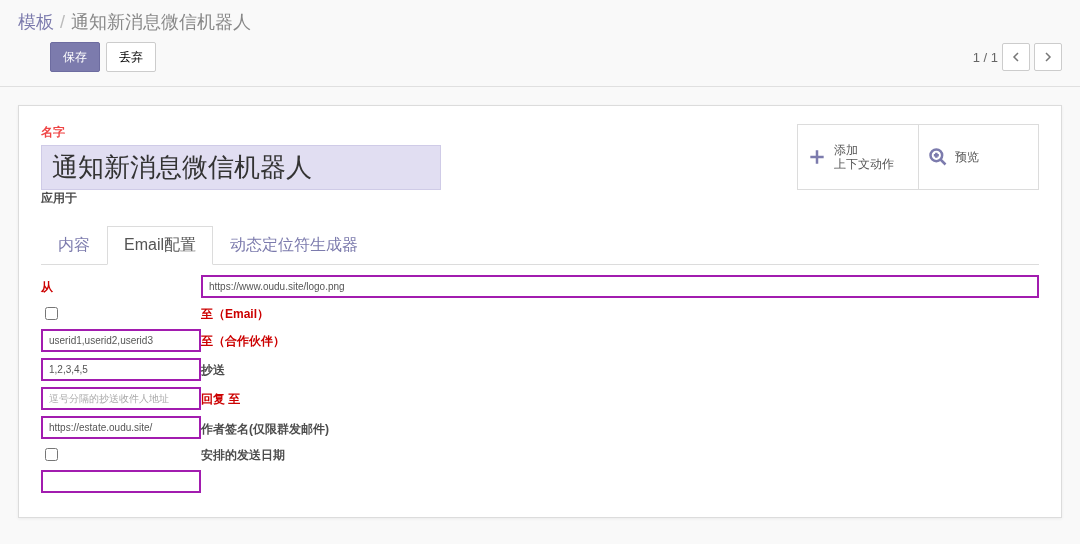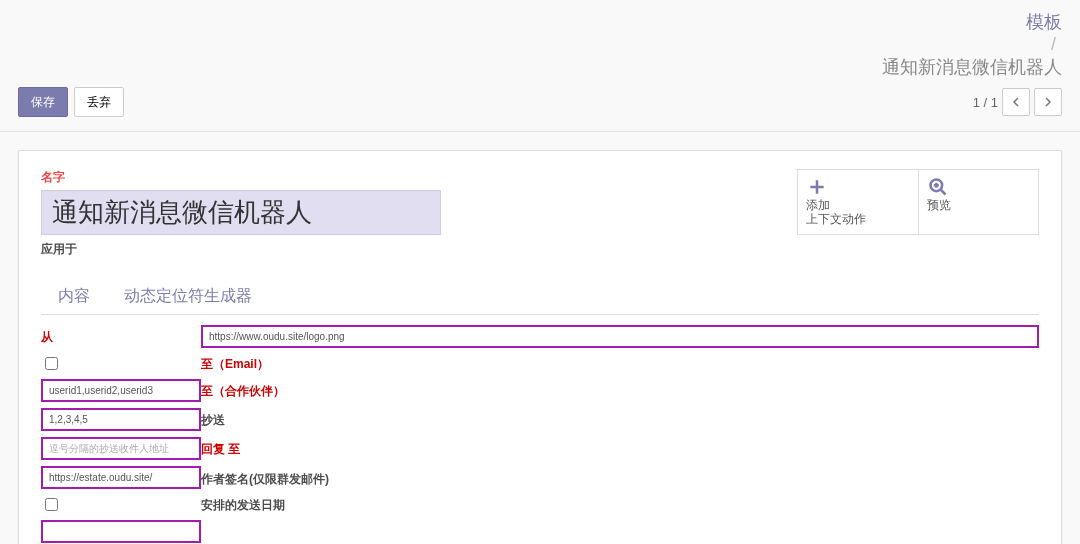--- a/index.html
+++ b/index.html
@@ -1,50 +1,50 @@
 <!DOCTYPE html>
 <html><head>
 <meta charset="utf-8">
 <style>
   * { box-sizing: border-box; }
   html, body { margin:0; padding:0; font-family: "Helvetica Neue", Arial, "Microsoft YaHei", sans-serif; font-size:13px; color:#4c4c4c; background:#f9f9f9; }
   .wrap { width:1080px; height:544px; position:relative; background:#f9f9f9; }
 
   
-  .bc { display:flex; align-items:flex-end; padding:10px 18px 0 18px; color:#888; font-size:18px;flex-direction:column; }
+  .bc { display:flex; align-items:center; padding:10px 18px 0 18px; color:#888; font-size:18px; }
   .bc a { color:#7c7bad; text-decoration:none; cursor:pointer; }
   .bc .sep { margin:0 6px; color:#bbb; }
   .bc .cur { color:#888; }
 
   
   .tb { display:flex; align-items:center; padding:8px 18px 14px 18px; border-bottom:1px solid #e0e0e0; }
   .btn { display:inline-block; padding:5px 12px; font-size:12px; line-height:18px; border:1px solid #ccc; background:#fff; cursor:pointer; border-radius:2px; }
-  .btn.primary { background:#7c7bad; color:#fff; border-color:#6d6ca0; }
+  .btn.primary { background:#7c7bad; color:#fff; border-color:#6d6ca0;margin-left:32px; }
   .tb .btn + .btn { margin-left:6px;font-family:Liberation Serif, serif; }
   .pager { margin-left:auto; display:flex; align-items:center; color:#666; font-size:13px; }
   .pager .pg-btn { width:28px; height:28px; border:1px solid #ccc; background:#fff; margin-left:4px; display:flex; align-items:center; justify-content:center; cursor:pointer; border-radius:2px; }
   .pager .pg-btn svg { width:10px; height:10px; fill:#777; }
 
   
   .sheet-outer { padding:18px; }
   .sheet { background:#fff; border:1px solid #dcdcdc; box-shadow:0 1px 3px rgba(0,0,0,.06); padding:18px 22px 24px 22px; }
 
   .top-row { display:flex; }
   .name-block { flex:0 0 auto; }
   .name-label { font-size:12px; color:#ef4444; display:block; margin-bottom:4px; font-weight:bold;}
   .name-input { font-size:26px; padding:6px 10px; border:1px solid #cfcbe7; background:#e1def2; color:#333; width:400px; font-family:inherit; }
 
   .statusbar { margin-left:auto; display:flex; border:1px solid #dcdcdc; }
-  .stat-btn { display:flex; padding:6px 16px 6px 8px; border-left:1px solid #dcdcdc; cursor:pointer; min-width:120px;flex-direction:column; }
+  .stat-btn { display:flex; align-items:center; padding:6px 16px 6px 8px; border-left:1px solid #dcdcdc; cursor:pointer; min-width:120px; }
   .stat-btn:first-child { border-left:none; }
   .stat-btn .ico { width:22px; height:22px; margin-right:6px; display:flex; align-items:center; justify-content:center; }
   .stat-btn .ico svg { width:20px; height:20px; stroke:#7c7bad; fill:none; stroke-width:3; }
   .stat-btn .lbls { display:flex; flex-direction:column; font-size:12px; color:#555; line-height:14px; }
 
-  .row-apply { display:flex; align-items:flex-end; margin-top:6px;gap:48px; }
+  .row-apply { display:flex; align-items:flex-end; margin-top:0;gap:48px; }
   .row-apply .lab { width:160px; font-size:12px; font-weight:bold; }
   .m2o { display:flex; align-items:center; }
   .m2o .sel { background:#e1def2; border:1px solid #cfcbe7; padding:2px 22px 2px 6px; font-size:12px; color:#333; width:200px; position:relative; cursor:pointer; }
   .m2o .sel:after { content:""; position:absolute; right:6px; top:50%; margin-top:-2px; border:4px solid transparent; border-top-color:#7c7bad; }
   .m2o .ext { margin-left:6px; cursor:pointer; }
   .m2o .ext svg { width:14px; height:14px; stroke:#7c7bad; fill:none; stroke-width:2; }
 
   
   .tabs { display:flex; margin-top:18px; border-bottom:1px solid #dcdcdc; }
   .tab { padding:8px 16px; font-size:16px; color:#7c7bad; cursor:pointer; border:1px solid transparent; border-bottom:none; position:relative; top:1px; background:transparent; }
@@ -120,20 +120,21 @@
         </div>
       </div>
     </div>
 
     <div class="row-apply">
       <div class="lab">应用于</div>
     </div>
 
     <div class="tabs">
       <div class="tab">内容</div>
+      <div class="tab active">Email配置</div>
       <div class="tab">动态定位符生成器</div>
     </div>
 
     <div class="ftable">
       <div class="flab req">从</div>
       <input class="txt" value="https://www.oudu.site/logo.png" style="">
 
       <div><input type="checkbox" class="cb" style=""></div>
 
       <div class="flab req">至（Email）</div>

